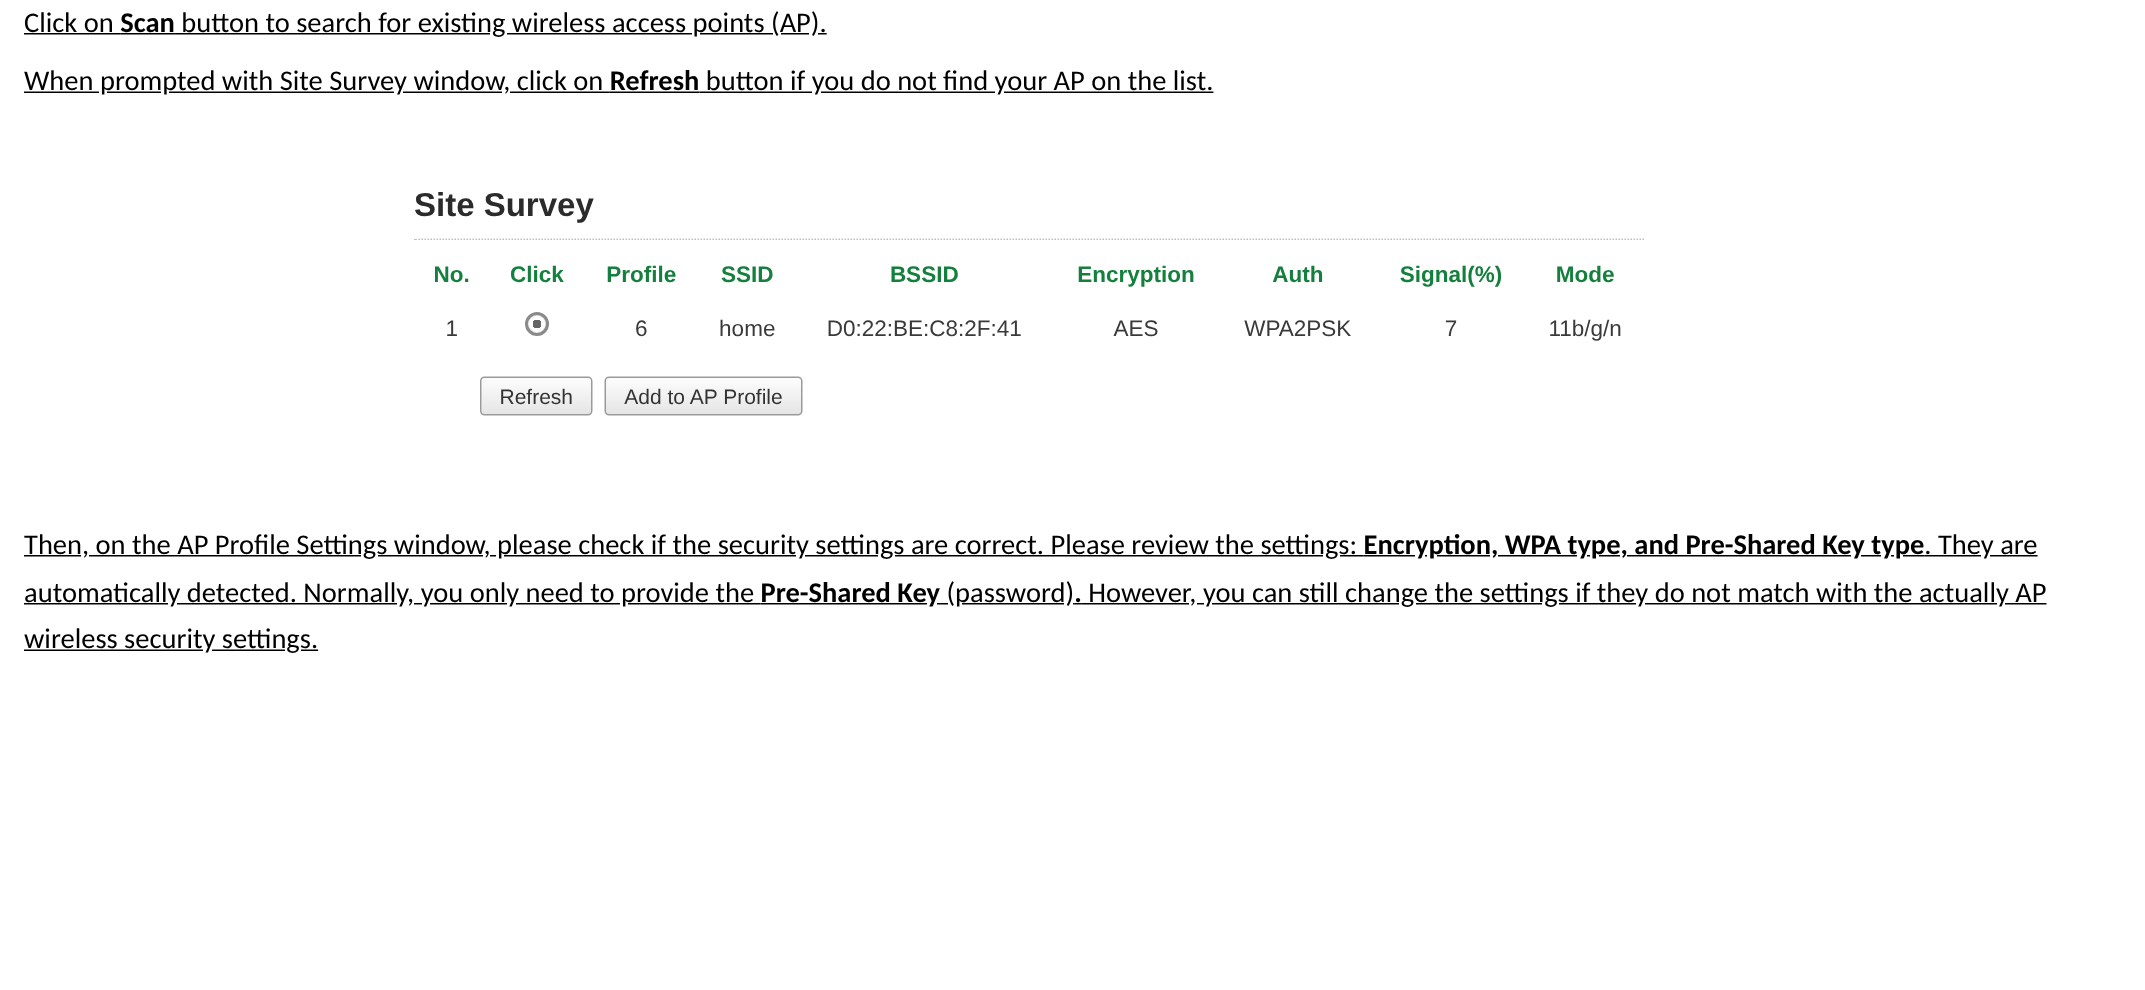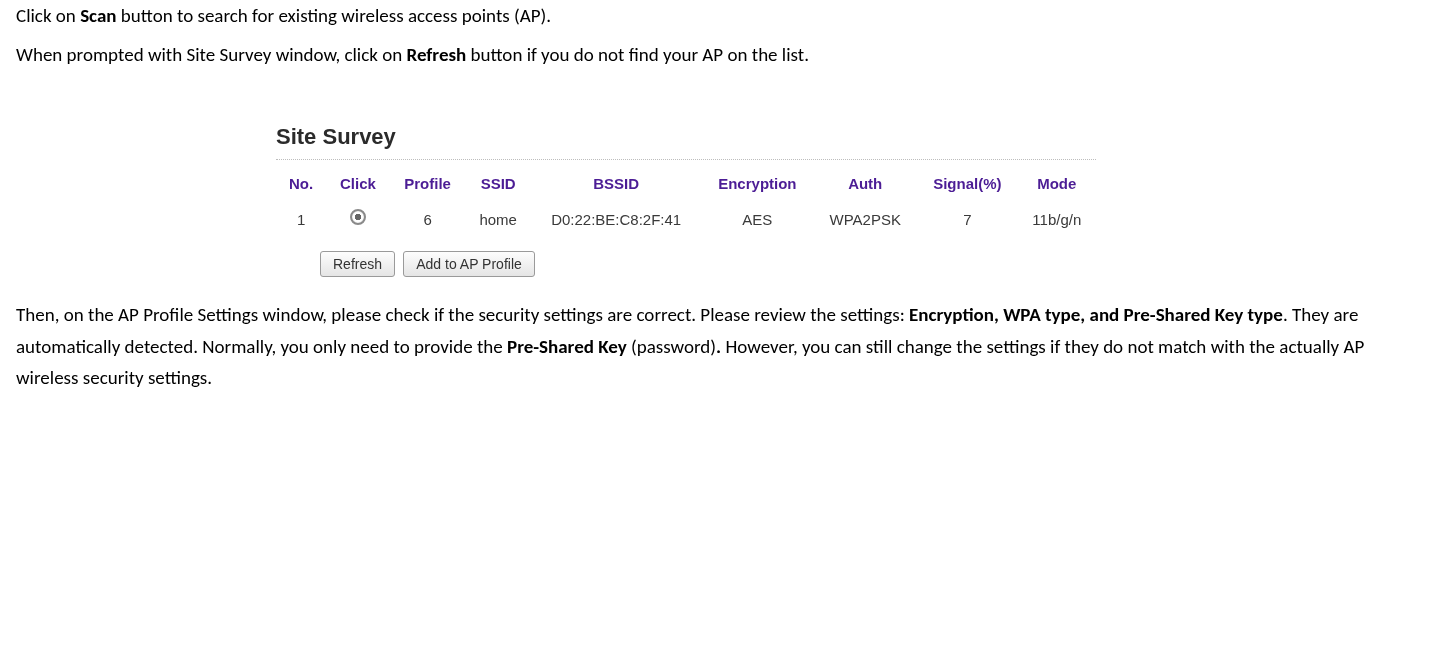--- a/index.html
+++ b/index.html
@@ -5,30 +5,31 @@
     body {
       margin: 0;
       font-family: Calibri, "Segoe UI", Arial, sans-serif;
       font-size: 19px;
       color: #000;
       line-height: 1.65;
       padding: 0 16px;
     }
     .prose p {
       margin: 0 0 8px 0;
+      text-decoration: underline;
     }
     .prose p.gap {
     }
     .bold {
       font-weight: 700;
     }
 
     
     .ui {
-      margin: 40px 0 22px 260px;
+      margin: 40px 0 70px 260px;
       font-family: Arial, Helvetica, sans-serif;
       font-size: 15px;
       color: #333;
       display: inline-block;
     }
     .ui-title {
       font-size: 22px;
       font-weight: 700;
       color: #2b2b2b;
       padding-bottom: 4px;
@@ -37,21 +38,21 @@
       width: 820px;
     }
     table.survey {
       border-collapse: collapse;
       width: 820px;
     }
     table.survey th {
       font-weight: 700;
       text-align: center;
       padding: 6px 10px;
-      color: #4c1d95;
+      color: #15803d;
       font-size: 15px;
     }
     table.survey td {
       text-align: center;
       padding: 5px 10px;
       color: #3a3a3a;
       font-size: 15px;
     }
     .radio-dot {
       display: inline-block;

